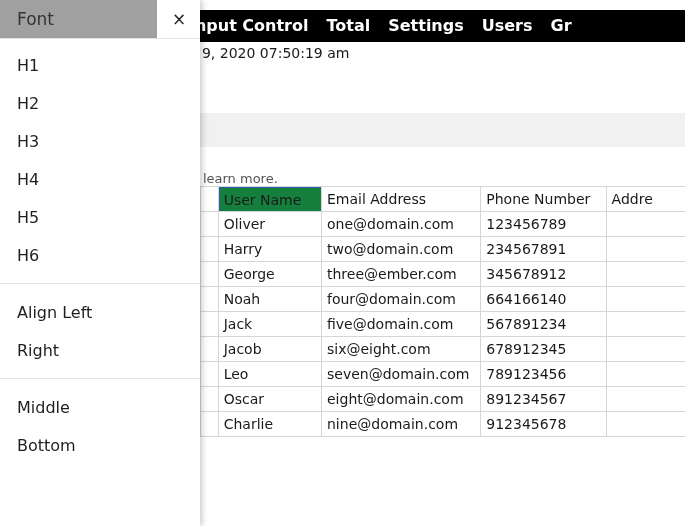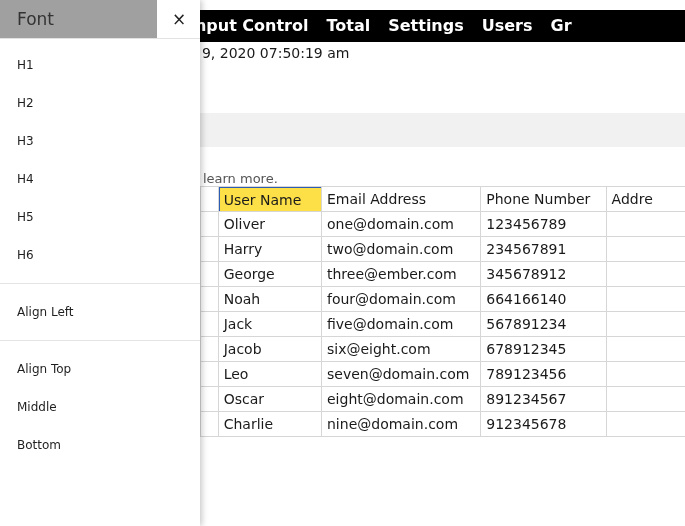--- a/index.html
+++ b/index.html
@@ -118,21 +118,21 @@
     padding: 0;
   }
   .edit-box {
     position: absolute;
     left: -1px; top: -1px;
     width: 132px;
     height: 27px;
     box-sizing: border-box;
     border: 2px solid #2b5db5;
     border-radius: 2px;
-    background: #fde047;
+    background: #15803d;
     display: flex;
     align-items: center;
     padding-left: 4px;
     font-size: 14px;
     color: #1a1a1a;
     white-space: nowrap;
     justify-content: space-between;
   }
   .caret {
     display: inline-block;
@@ -195,21 +195,21 @@
   .panel-sep {
     height: 1px;
     background: #e4e4e4;
     margin: 9px 0 9px 0;
   }
   .panel-item {
     height: 38px;
     display: flex;
     align-items: center;
     padding-left: 17px;
-    font-size: 12px;
+    font-size: 16px;
     color: #1f1f1f;
     cursor: pointer;
     box-sizing: border-box;
   }
   #panel-top-pad { height: 7px; }
 </style>
 </head>
 <body>
 
 <div id="page">
@@ -331,21 +331,21 @@
         <div class="panel-item">H1</div>
         <div class="panel-item">H2</div>
         <div class="panel-item">H3</div>
         <div class="panel-item">H4</div>
         <div class="panel-item">H5</div>
         <div class="panel-item">H6</div>
       </div>
       <div class="panel-sep"></div>
       <div class="panel-group">
         <div class="panel-item">Align Left</div>
+        <div class="panel-item">Right</div>
       </div>
       <div class="panel-sep"></div>
       <div class="panel-group">
-        <div class="panel-item">Align Top</div>
         <div class="panel-item">Middle</div>
         <div class="panel-item">Bottom</div>
       </div>
     </div>
 </div>
 
 </body></html>

